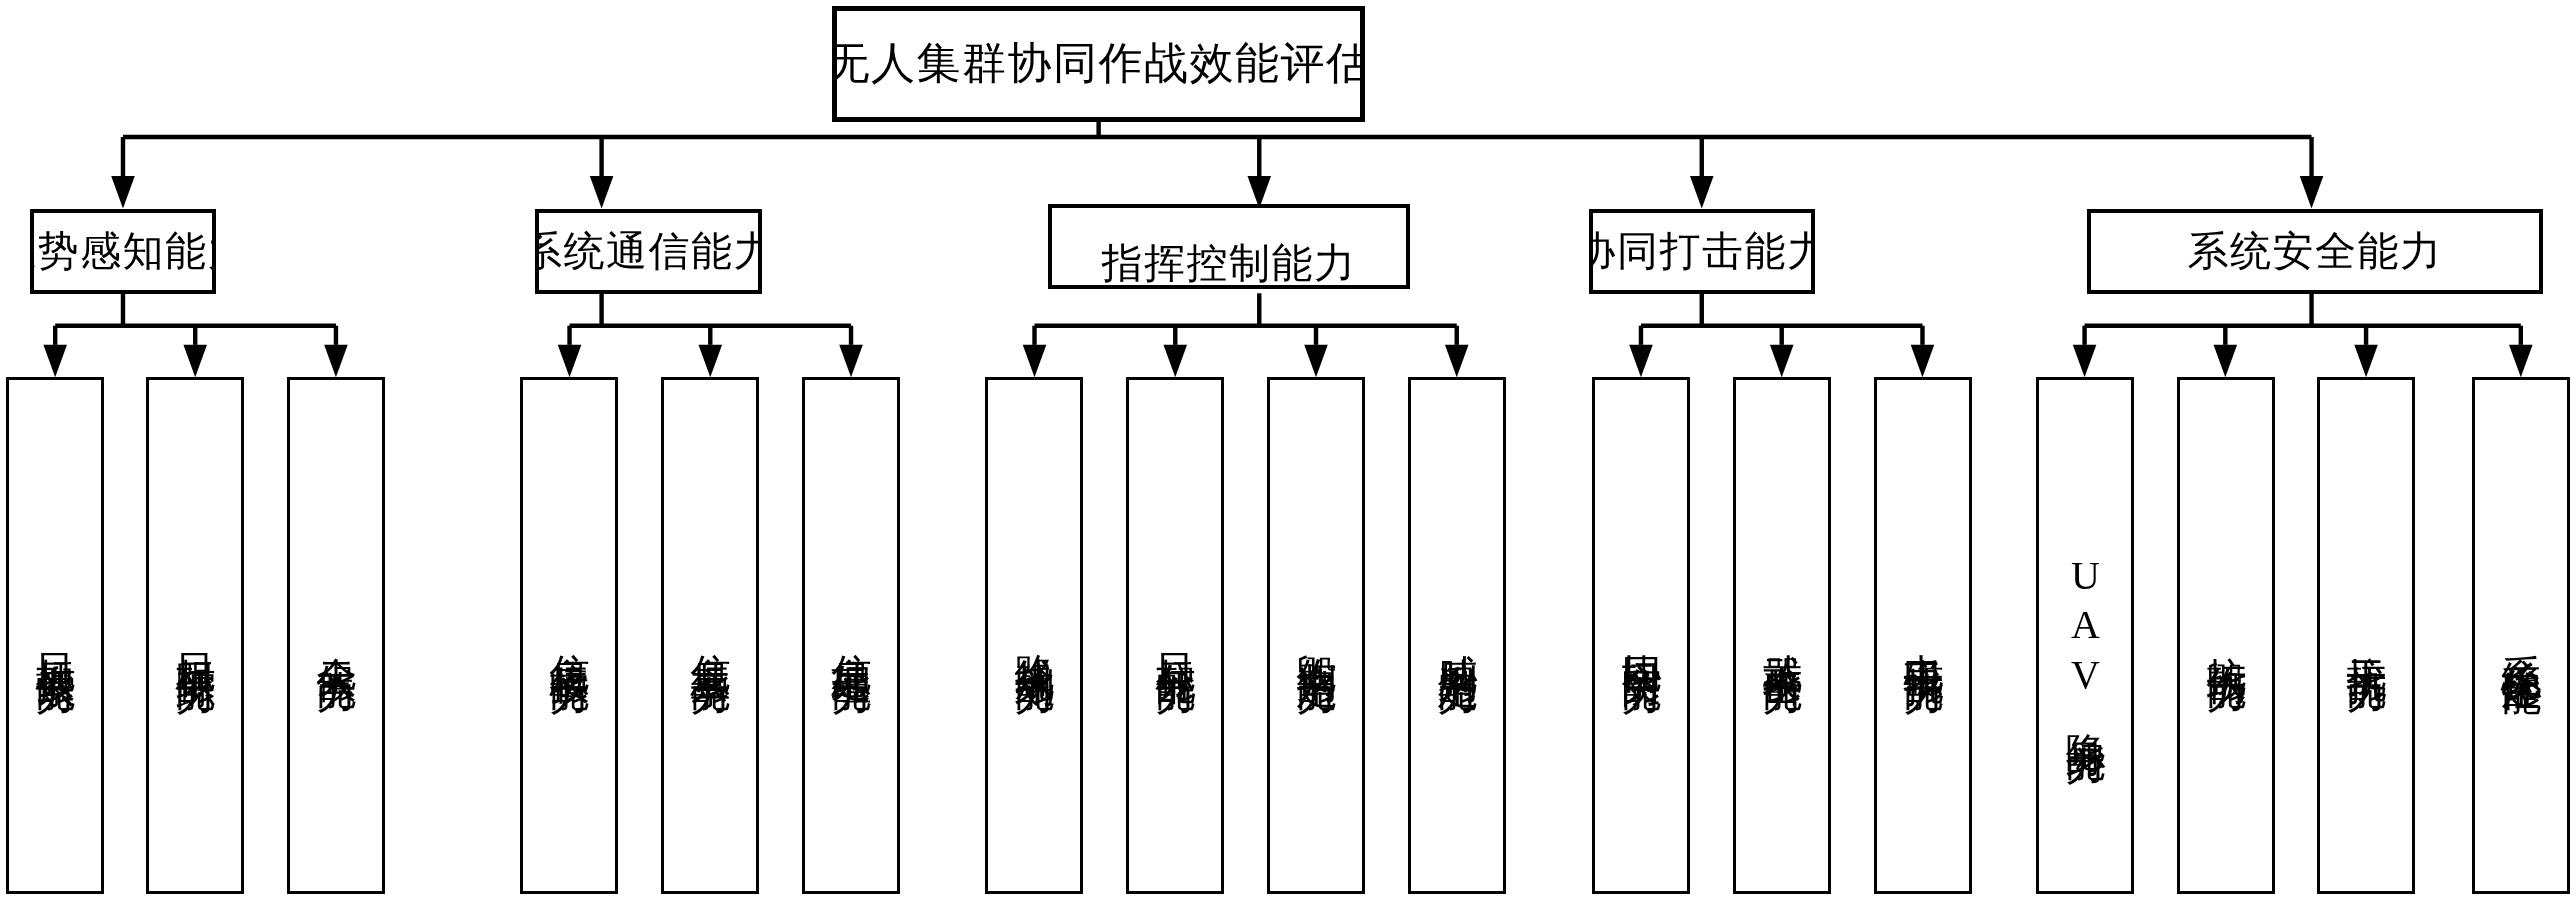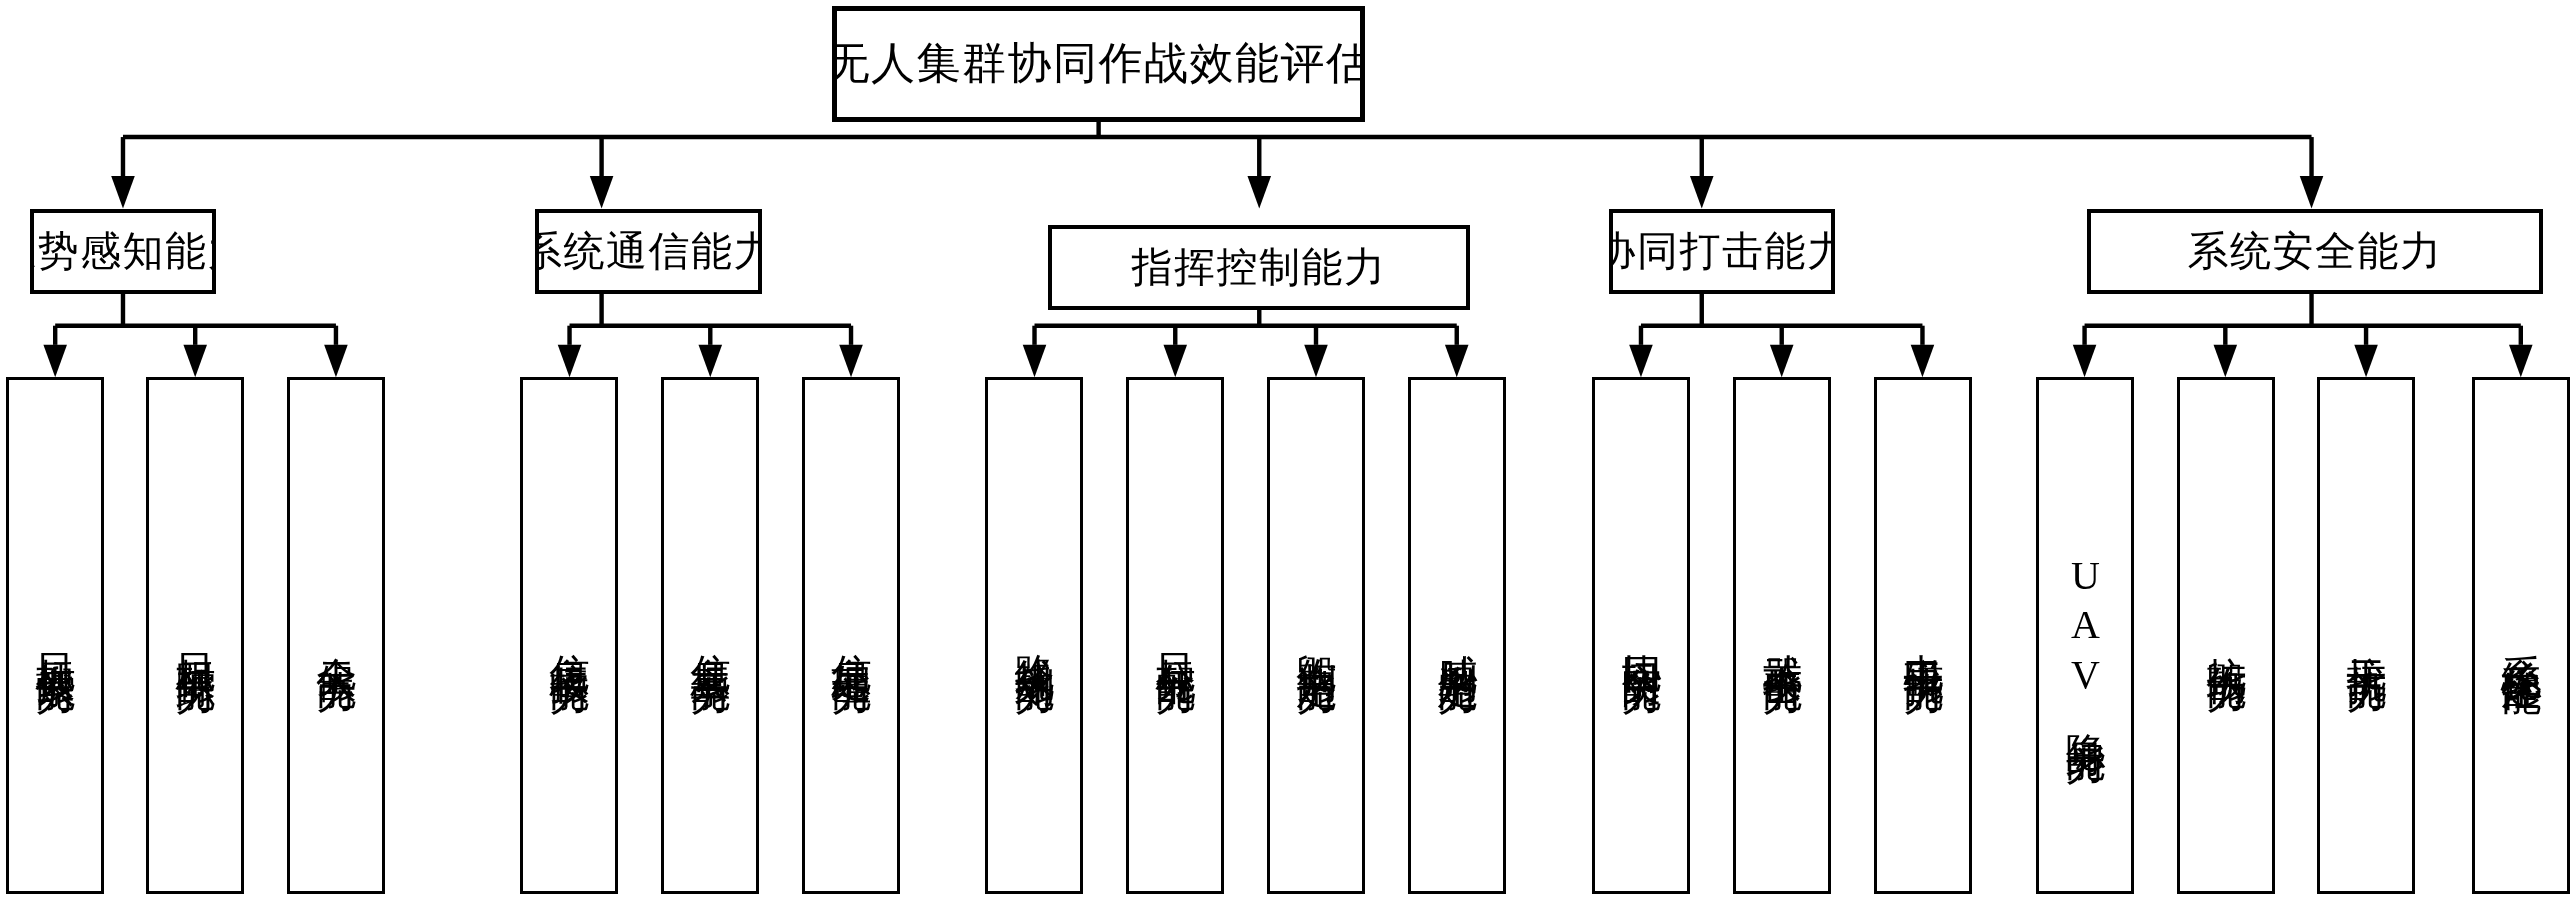--- a/index.html
+++ b/index.html
@@ -152,36 +152,36 @@
       </div>
       <div class="node-box level-3" style="left: 520px; top: 377px; width: 98px; height: 517px;">
         <span class="node-label">信息接收能力</span>
       </div>
       <div class="node-box level-3" style="left: 661px; top: 377px; width: 98px; height: 517px;">
         <span class="node-label">信息共享能力</span>
       </div>
       <div class="node-box level-3" style="left: 802px; top: 377px; width: 98px; height: 517px;">
         <span class="node-label">信息处理能力</span>
       </div>
-      <div class="node-box level-2" style="left: 1048px; top: 225px; width: 422px; height: 85px;">
+      <div class="node-box level-2" style="left: 1048px; top: 204px; width: 362px; height: 85px; align-items: flex-end;">
         <span class="node-label">指挥控制能力</span>
       </div>
       <div class="node-box level-3" style="left: 985px; top: 377px; width: 98px; height: 517px;">
         <span class="node-label">路线规划能力</span>
       </div>
       <div class="node-box level-3" style="left: 1126px; top: 377px; width: 98px; height: 517px;">
         <span class="node-label">目标分配能力</span>
       </div>
       <div class="node-box level-3" style="left: 1267px; top: 377px; width: 98px; height: 517px;">
         <span class="node-label">毁伤判定能力</span>
       </div>
       <div class="node-box level-3" style="left: 1408px; top: 377px; width: 98px; height: 517px;">
         <span class="node-label">威胁判定能力</span>
       </div>
-      <div class="node-box level-2" style="left: 1589px; top: 209px; width: 226px; height: 85px; margin-left: 20px;">
+      <div class="node-box level-2" style="left: 1589px; top: 209px; width: 226px; height: 85px;">
         <span class="node-label">协同打击能力</span>
       </div>
       <div class="node-box level-3" style="left: 1592px; top: 377px; width: 98px; height: 517px;">
         <span class="node-label">协同突防能力</span>
       </div>
       <div class="node-box level-3" style="left: 1733px; top: 377px; width: 98px; height: 517px;">
         <span class="node-label">武器攻击能力</span>
       </div>
       <div class="node-box level-3" style="left: 1874px; top: 377px; width: 98px; height: 517px;">
         <span class="node-label">电磁干扰能力</span>

